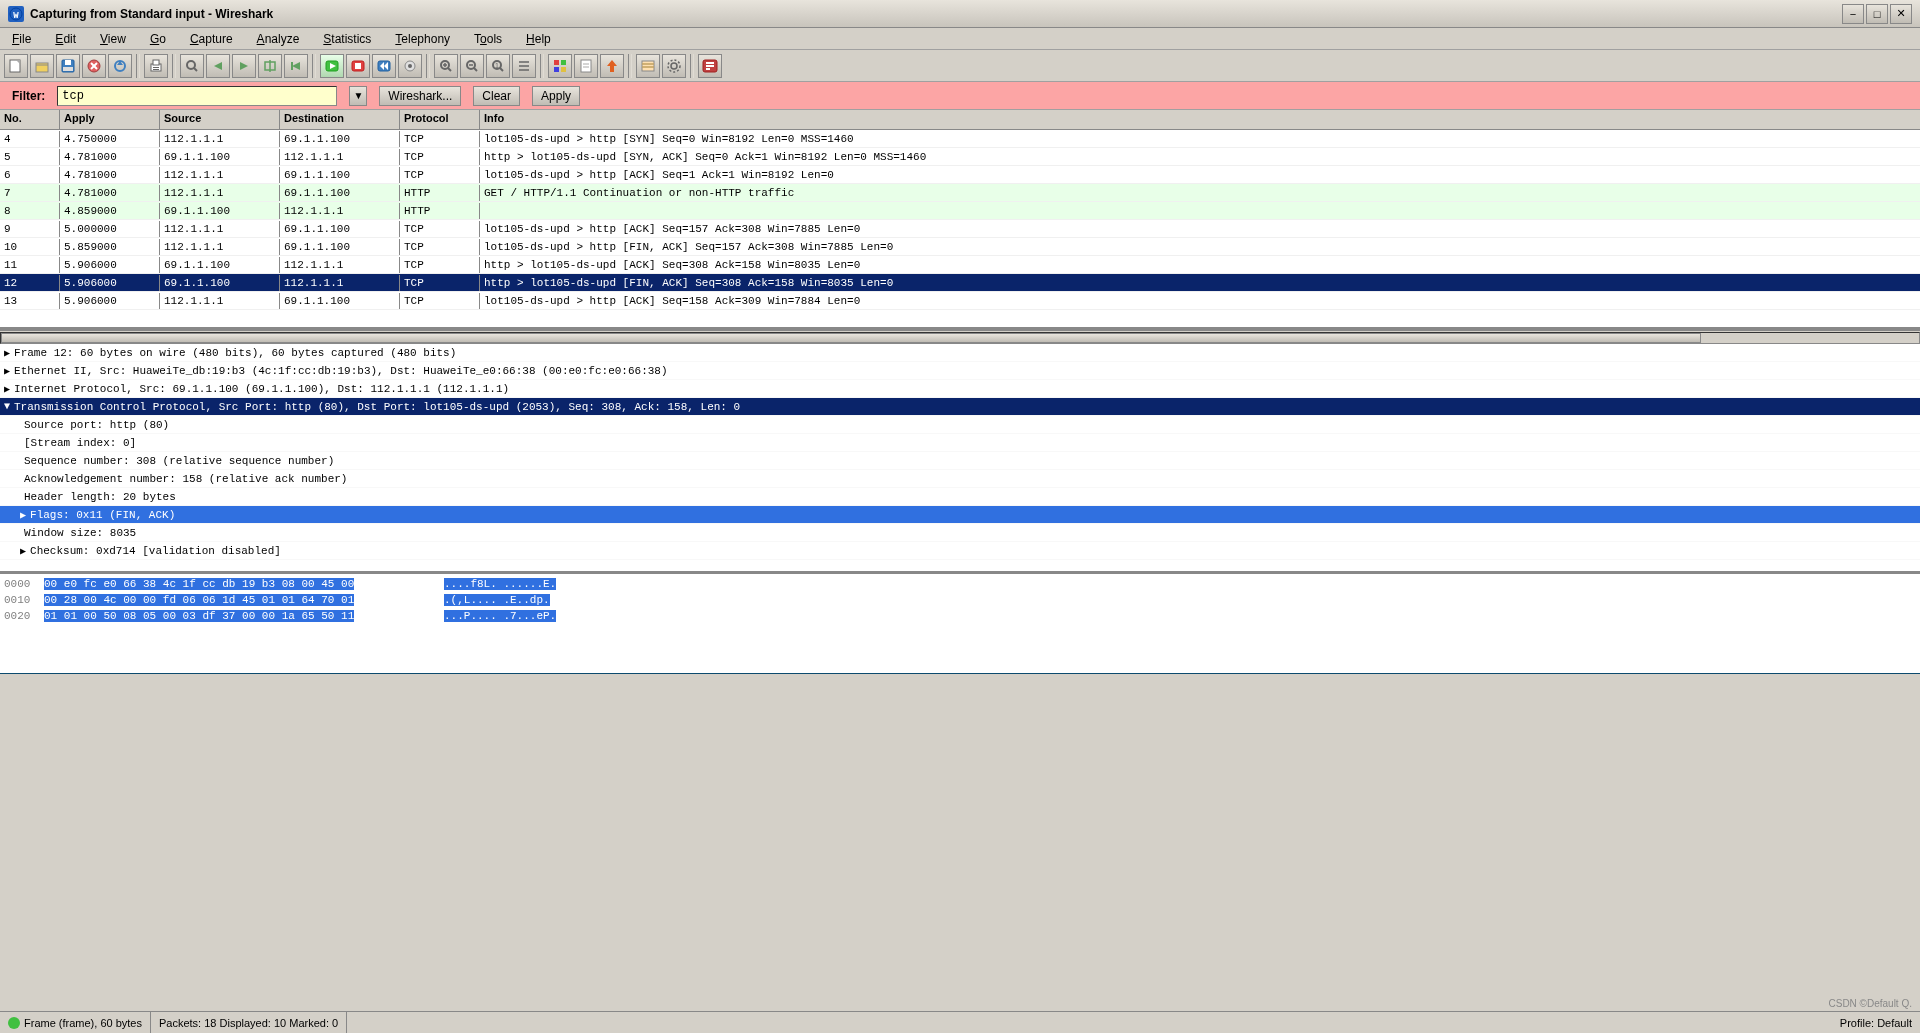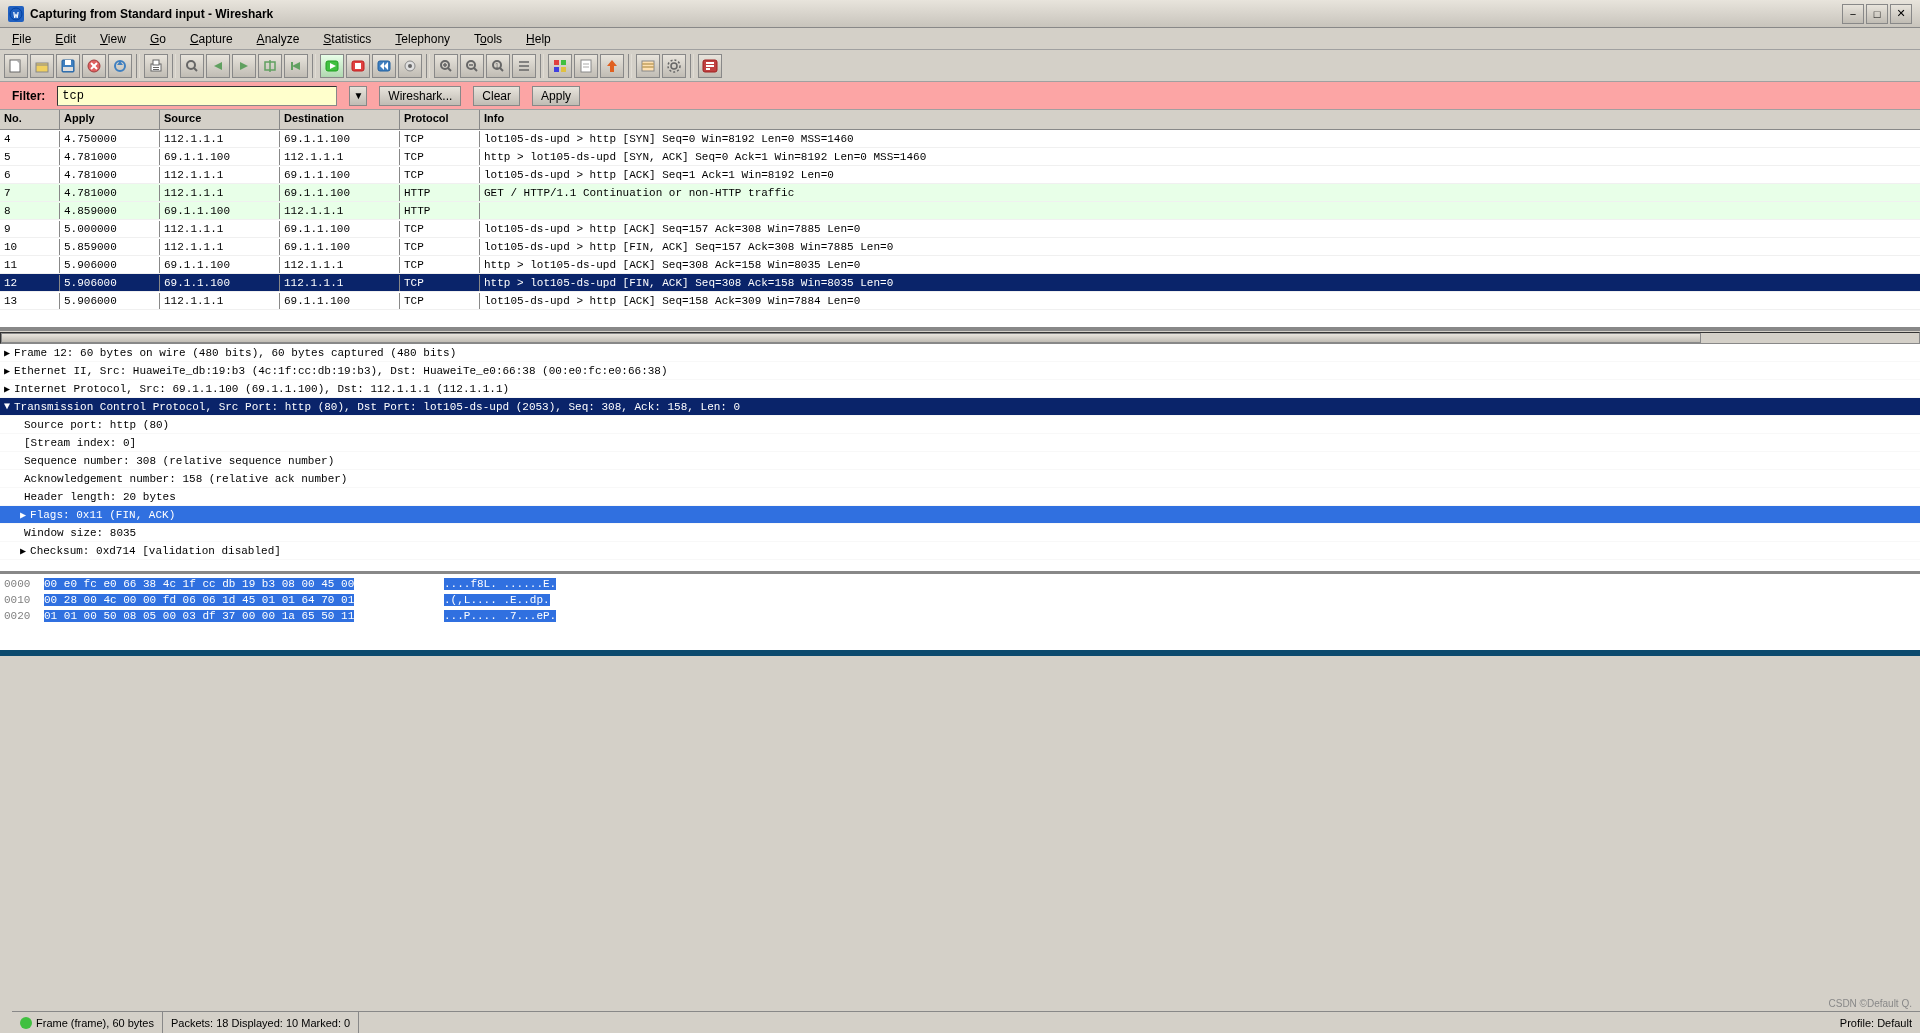--- a/index.html
+++ b/index.html
@@ -181,24 +181,24 @@
       border-bottom: 1px solid #f8f8f8;
       cursor: pointer;
     }
     .detail-row.selected { background: #0a246a; color: white; }
     .detail-row.highlighted { background: #3070e0; color: white; }
     .detail-row.indent1 { padding-left: 20px; }
     .detail-expand { margin-right: 4px; font-size: 10px; }
 
     
     #hex-pane {
-      height: 82px;
+      height: 100px;
       background: white;
       overflow: hidden;
-      border-bottom: 6px solid #0c4a6e;
+      border-bottom: 1px solid #0c4a6e;
       padding: 2px 4px;
     }
     .hex-row {
       display: flex;
       height: 16px;
       align-items: center;
       font-size: 11px;
       font-family: 'Courier New', monospace;
     }
     .hex-offset {
@@ -213,21 +213,21 @@
     .hex-ascii {
       flex: 0 0 160px;
       color: #000;
     }
     .hex-ascii span.selected { background: #3070e0; color: white; }
 
     
     #statusbar {
       position: fixed;
       bottom: 0;
-      left: 12px;
+      left: 0;
       right: 0;
       height: 22px;
       background: #d4d0c8;
       border-top: 1px solid #888;
       display: flex;
       align-items: center;
     }
     .status-section {
       padding: 0 8px;
       font-family: Arial, sans-serif;

